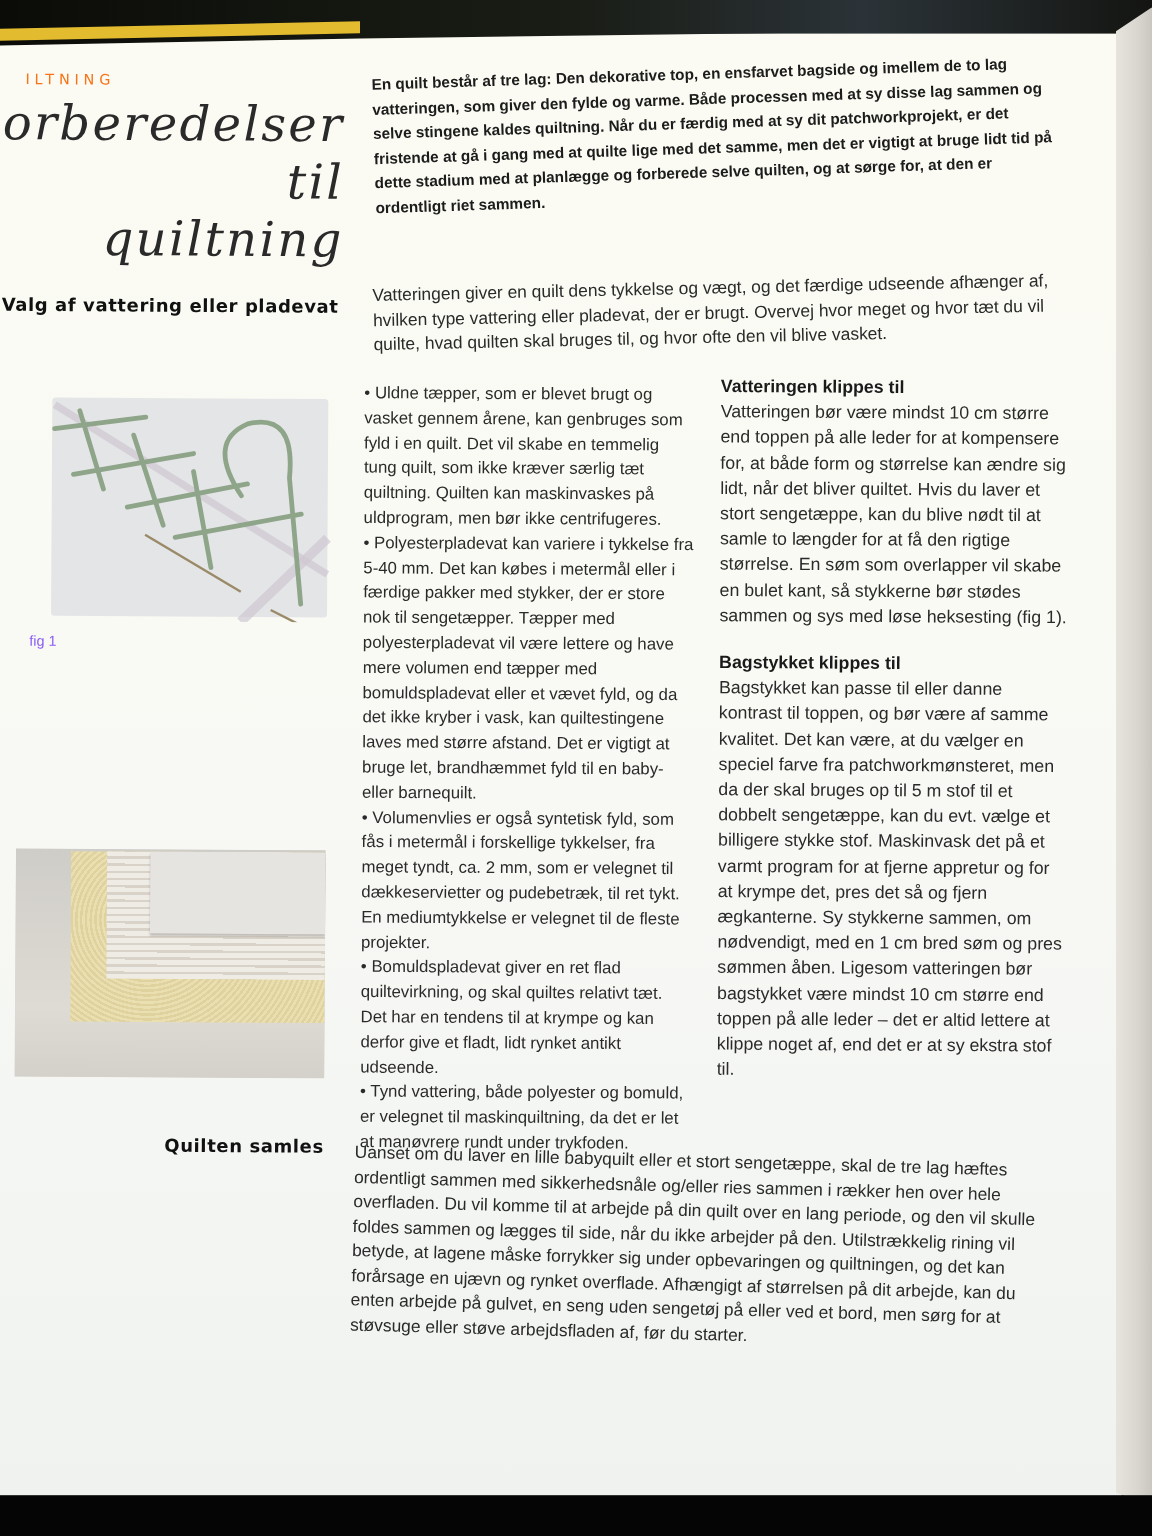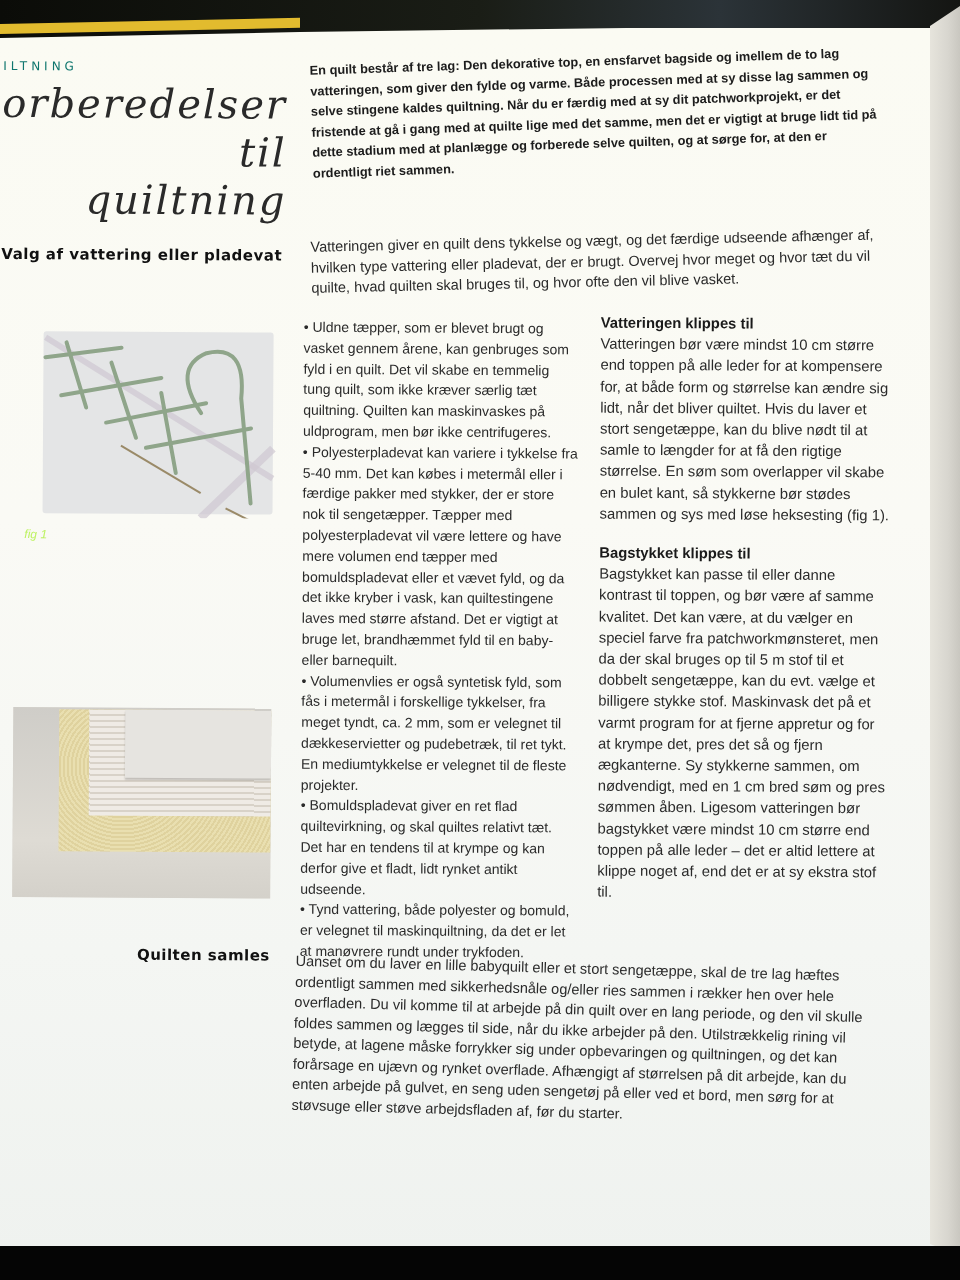--- a/index.html
+++ b/index.html
@@ -28,22 +28,22 @@
       clip-path: polygon(0 20px, 30px 0, 30px 1250px, 0 1238px);
     }
     .bottom-dark {
       position: absolute; left: 0; top: 1246px; width: 960px; height: 40px; background: #050505;
     }
     .content {
       position: absolute; left: 0; top: 0; width: 935px; height: 1280px;
       transform: rotate(0.35deg); transform-origin: 500px 600px;
     }
     .chapter-label {
-      position: absolute; left: 0; top: 62px;
-      font-family: "DejaVu Sans", sans-serif; font-size: 12px; letter-spacing: 4px; color: #0f766e;
+      position: absolute; left: 18px; top: 62px;
+      font-family: "DejaVu Sans", sans-serif; font-size: 12px; letter-spacing: 4px; color: #f97316;
     }
     .title {
       position: absolute; left: -16px; top: 82px; width: 300px;
       font-family: "DejaVu Serif", serif; font-style: italic; font-size: 40px; line-height: 48px;
       color: #2a2a2a; text-align: right; letter-spacing: 2px;
     }
     .intro {
       position: absolute; left: 306px; top: 62px; width: 570px;
       font-family: "Liberation Sans", sans-serif; font-weight: bold; font-size: 12.8px; line-height: 20.5px;
       color: #1c1c1c; transform: rotate(-2.2deg); transform-origin: left top;
@@ -62,21 +62,21 @@
     .col2 { left: 599px; top: 312px; width: 290px; font-size: 14.8px; line-height: 21.2px; }
     .col2 h3 { margin: 0; font-size: 14.8px; font-weight: bold; color: #1a1a1a; }
     .col2 p { margin: 0; }
     .col2 .sec { margin-bottom: 18px; }
     .col1 p { margin: 0; }
     .bottom-para { left: 298px; top: 952px; width: 585px; font-size: 14.5px; line-height: 20.5px; transform: rotate(1.2deg); }
     .fig1 {
       position: absolute; left: 40px; top: 330px; width: 236px; height: 190px;
     }
     .fig-caption {
-      position: absolute; left: 24px; top: 530px; font-family: "Liberation Sans", sans-serif; font-size: 12px; color: #bef264; font-style: italic;
+      position: absolute; left: 24px; top: 530px; font-family: "Liberation Sans", sans-serif; font-size: 12px; color: #8b5cf6;
     }
     .photo {
       position: absolute; left: 14px; top: 710px; width: 258px; height: 190px;
       background: #d9d6cf; overflow: hidden;
     }
     .layer { position: absolute; }
     .l1 { left: 0; top: 0; width: 258px; height: 190px; background: linear-gradient(180deg,#cfcdc8,#dedbd4 70%,#d4d1ca); }
     .l2 { left: 46px; top: 2px; width: 212px; height: 142px; background: repeating-radial-gradient(circle at 30% 40%, #e9dfb0 0 2px, #dfd29e 2px 4px); }
     .l3 { left: 76px; top: 2px; width: 182px; height: 106px; background: repeating-linear-gradient(180deg,#efebe5 0 4px,#d8d2c8 4px 6px); }
     .l4 { left: 112px; top: 2px; width: 146px; height: 68px; background: #e6e4e0; box-shadow: 0 2px 2px rgba(0,0,0,0.2); }

